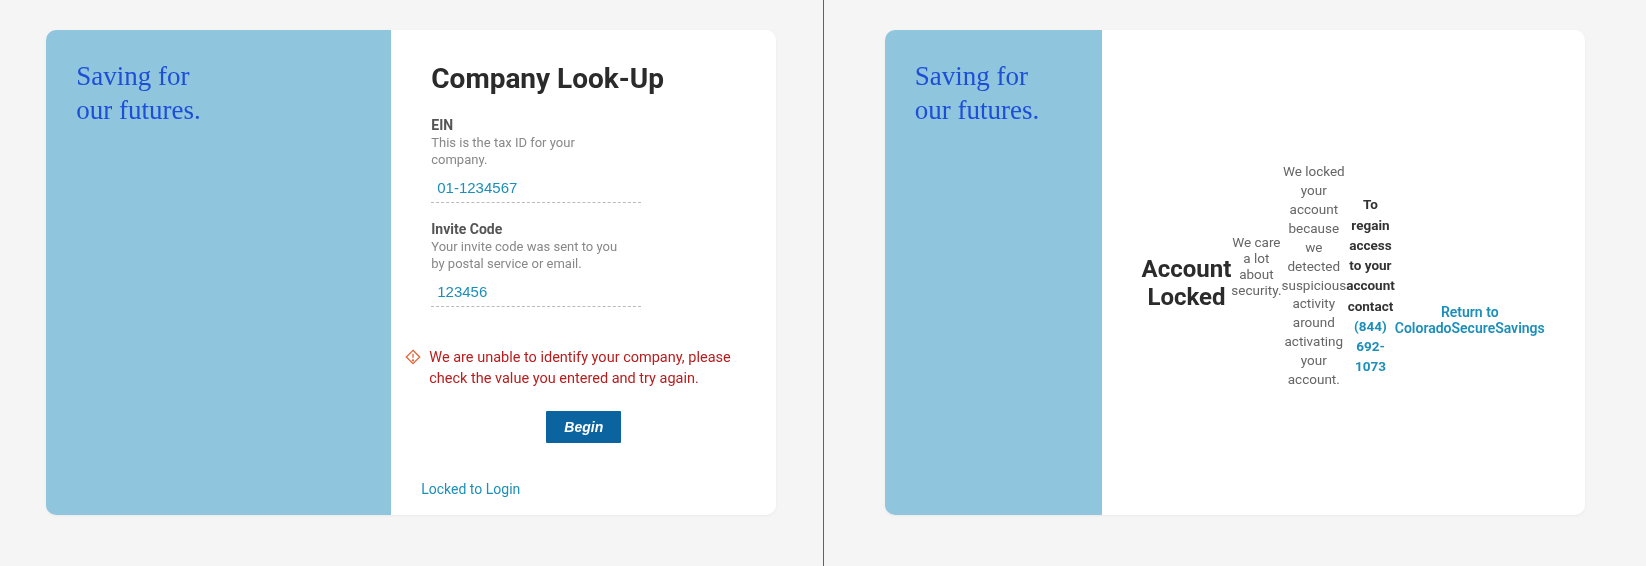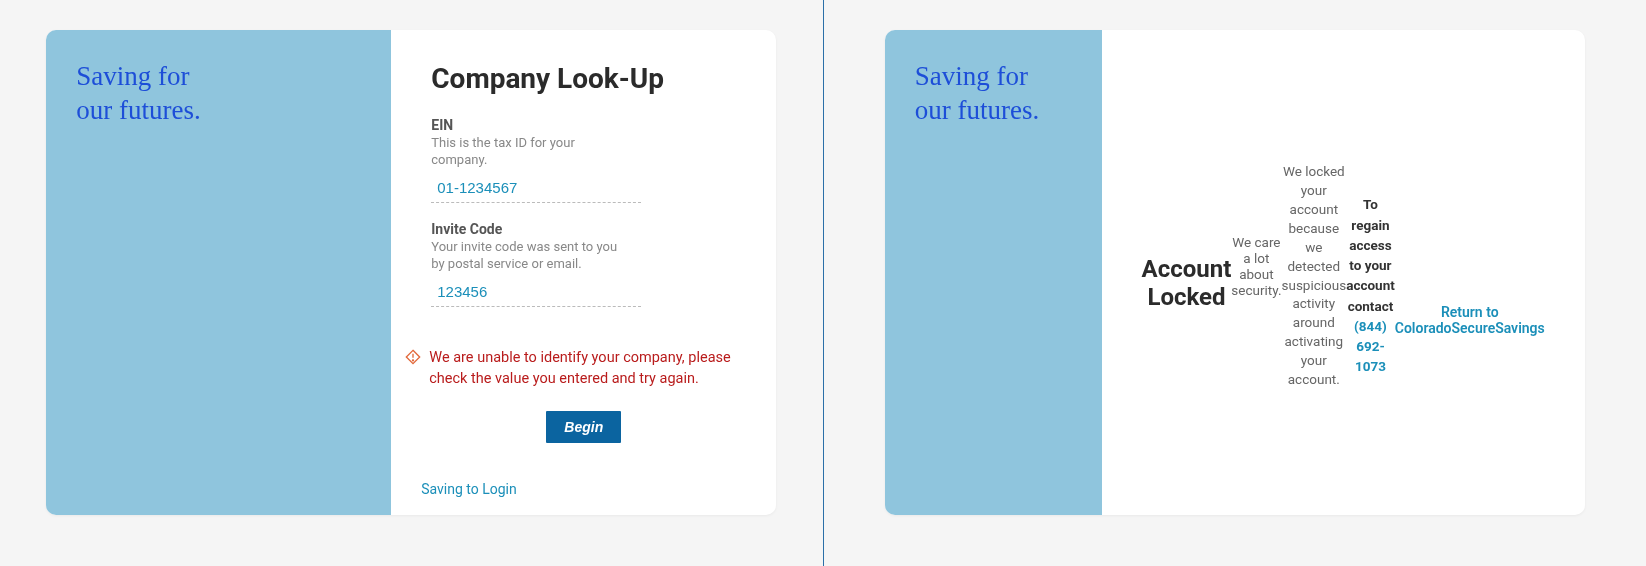--- a/index.html
+++ b/index.html
@@ -201,21 +201,21 @@
               <path d="M12 2 L22 12 L12 22 L2 12 Z"></path>
               <line x1="12" y1="7" x2="12" y2="13"></line>
               <circle cx="12" cy="17" r="0.8" fill="#e2683a"></circle>
             </svg>
           </span>
           <div class="error-text">We are unable to identify your company, please check the value you entered and try again.</div>
         </div>
 
         <button class="begin-btn">Begin</button>
 
-        <a class="return-link">Saving to Login</a>
+        <a class="return-link">Locked to Login</a>
       </div>
     </div>
   </div>
 
   <div class="divider"></div>
 
   <div class="half">
     <div class="card" style="width:700px;">
       <div class="hero" style="width:325px;">
         <div>Saving for</div>

